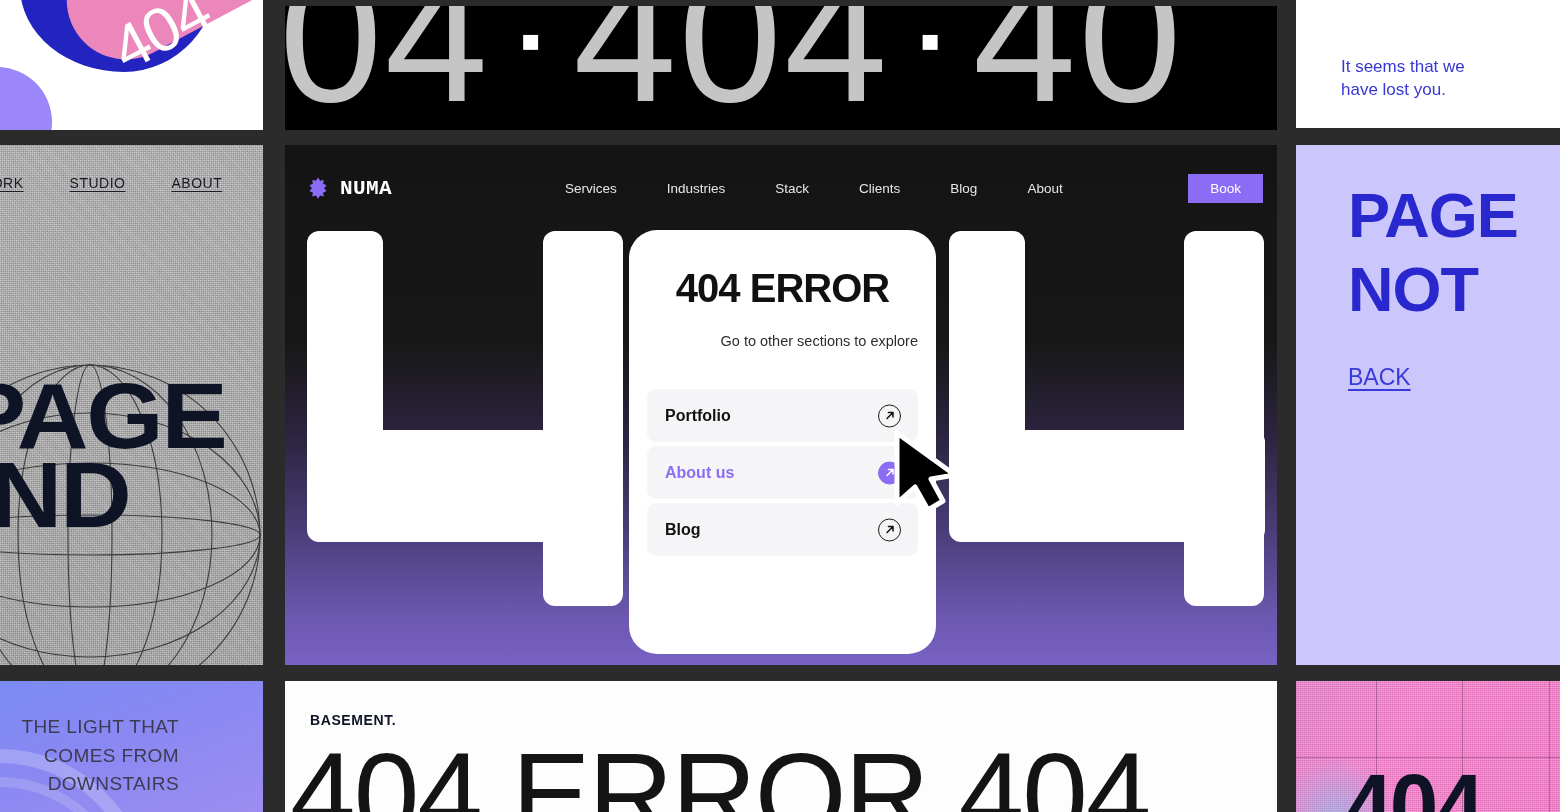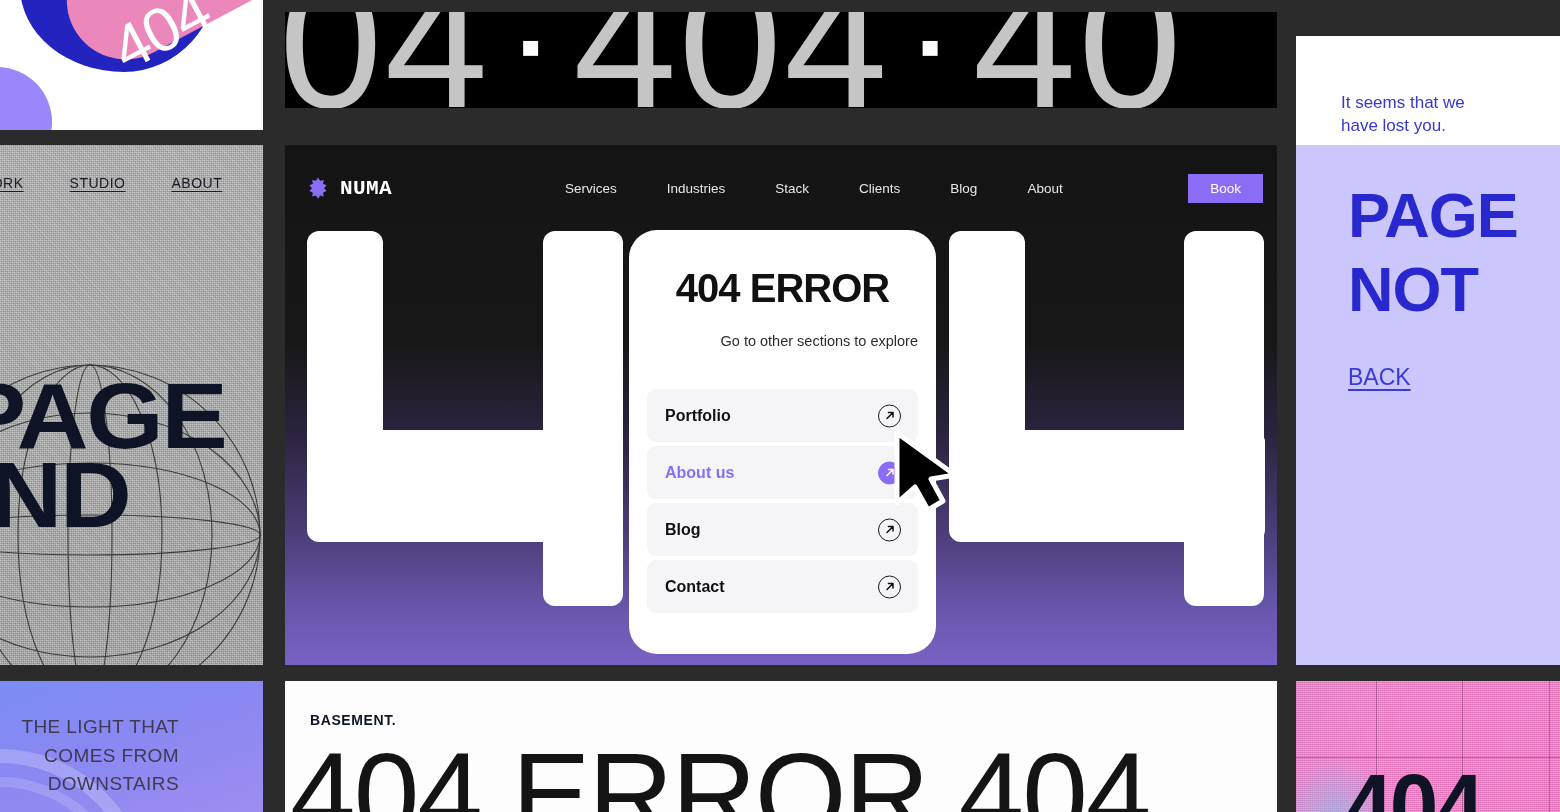--- a/index.html
+++ b/index.html
@@ -28,31 +28,31 @@
     background:#eb87ba; transform:rotate(-28deg); transform-origin:left top;
     border-radius:60px 0 0 60px;
   }
   #tile-blobs .band-text {
     position:absolute; left:100px; top:22px; color:#fff;
     font-size:62px; font-weight:400; letter-spacing:-1px;
     font-family:"Liberation Sans", sans-serif;
   }
 
   
-  #tile-marquee { left:285px; top:12px; width:992px; height:96px; background:#000; }
+  #tile-marquee { left:285px; top:6px; width:992px; height:124px; background:#000; }
   #tile-marquee .marq {
     position:absolute; left:-6px; top:-62px; white-space:nowrap;
     color:#c5c5c5; font-size:186px; font-weight:400; letter-spacing:2px;
     line-height:1; font-family:"Liberation Sans", sans-serif;
   }
   #tile-marquee .marq i { font-style:normal; color:#ffffff; font-size:60px;
     position:relative; top:-40px; padding:0 30px; }
 
   
-  #tile-lost { left:1296px; top:0; width:264px; height:128px; background:#fff;margin-top:36px; }
+  #tile-lost { left:1296px; top:0; width:264px; height:128px; background:#fff; }
   #tile-lost .txt {
     position:absolute; left:45px; top:56px; color:#3737d6;
     font-size:17px; line-height:1.35; font-weight:400;
   }
 
   
   #tile-grey { left:0; top:145px; width:263px; height:520px; background:#b8b8b8; }
   #tile-grey .noise {
     position:absolute; inset:0;
     background-image:
@@ -277,28 +277,20 @@
 
         <div class="opt">
           <span class="lbl">Blog</span>
           <span class="circ">
             <svg width="12" height="12" viewBox="0 0 12 12">
                 <path d="M3 9 L9 3 M4.4 3 H9 V7.6" stroke="#111" stroke-width="1.5" fill="none" stroke-linecap="round" stroke-linejoin="round"></path>
               </svg>
           </span>
         </div>
 
-        <div class="opt">
-          <span class="lbl">Contact</span>
-          <span class="circ">
-            <svg width="12" height="12" viewBox="0 0 12 12">
-                <path d="M3 9 L9 3 M4.4 3 H9 V7.6" stroke="#111" stroke-width="1.5" fill="none" stroke-linecap="round" stroke-linejoin="round"></path>
-              </svg>
-          </span>
-        </div>
 
       </div>
     </div>
   </div>
 
   <div class="tile" id="tile-lav">
     <div class="big">
       <div>PAGE</div>
       <div>NOT</div>
     </div>

